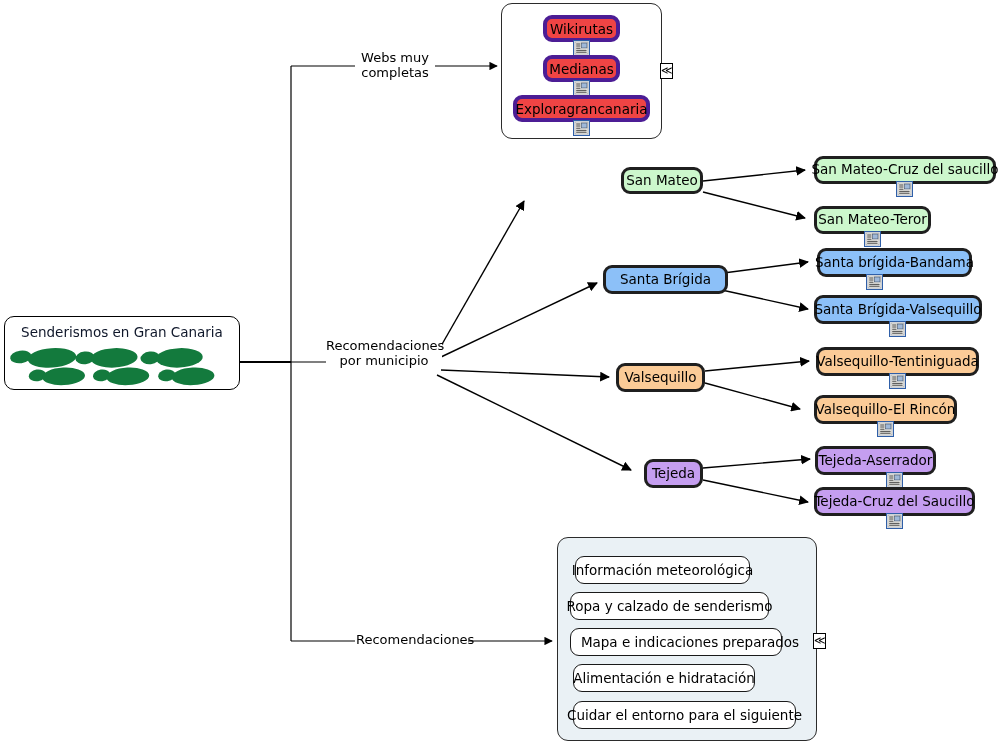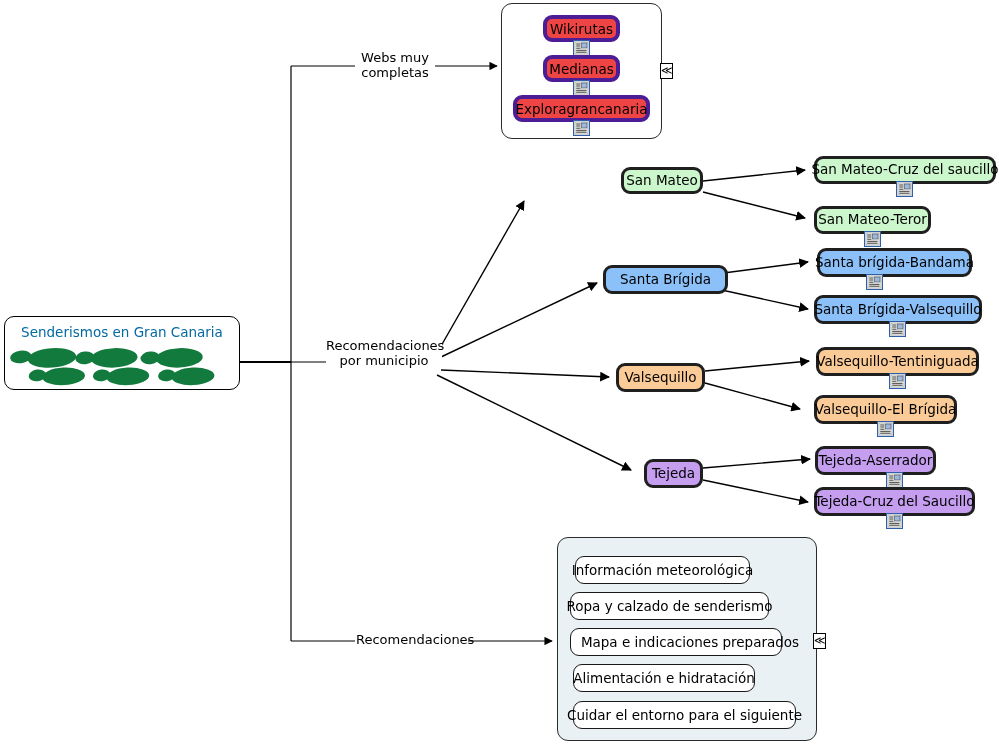--- a/index.html
+++ b/index.html
@@ -54,21 +54,21 @@
     padding: 0;
     overflow: hidden;
   }
   .root-title {
     position: absolute;
     left: 0;
     right: 0;
     top: 8px;
     text-align: center;
     font-size: 13.5px;
-    color: #0369a1;
+    color: #0f172a;
   }
   .prints {
     position: absolute;
     left: 0;
     top: 0;
     width: 100%;
     height: 100%;
   }
 
   
@@ -354,21 +354,21 @@
     <g stroke="#3a3a3a" stroke-width="1">
       <line x1="3.2" y1="4" x2="7.5" y2="4"></line>
       <line x1="3.2" y1="6" x2="7.5" y2="6"></line>
       <line x1="3.2" y1="8.2" x2="7.5" y2="8.2"></line>
       <line x1="3.2" y1="10.3" x2="13.6" y2="10.3"></line>
       <line x1="3.2" y1="12.2" x2="13.6" y2="12.2"></line>
     </g>
   </svg>
 
   <div class="node c-orange" style="left:814px; top:395px; width:143px; height:29px;">
-    <span>Valsequillo-El Brígida</span>
+    <span>Valsequillo-El Rincón</span>
   </div>
   <svg class="note-icon" style="left:877px; top:421px;" viewBox="0 0 17 16">
     <rect x="0.5" y="0.5" width="16" height="15" fill="#ffffff" stroke="#2f5fa8" stroke-width="1.2"></rect>
     <rect x="2" y="2" width="13" height="12" fill="#f7f7f2" stroke="#8a8a8a" stroke-width="0.6"></rect>
     <rect x="8.5" y="3" width="5.5" height="5" fill="#9fb8d8" stroke="#3a4b63" stroke-width="0.6"></rect>
     <g stroke="#3a3a3a" stroke-width="1">
       <line x1="3.2" y1="4" x2="7.5" y2="4"></line>
       <line x1="3.2" y1="6" x2="7.5" y2="6"></line>
       <line x1="3.2" y1="8.2" x2="7.5" y2="8.2"></line>
       <line x1="3.2" y1="10.3" x2="13.6" y2="10.3"></line>

